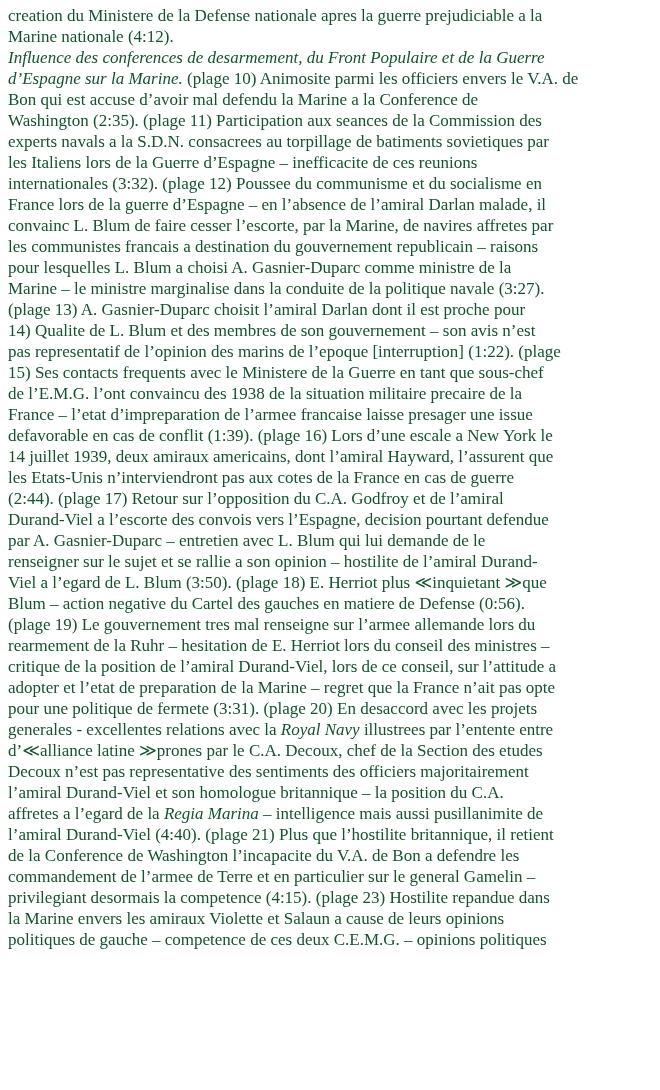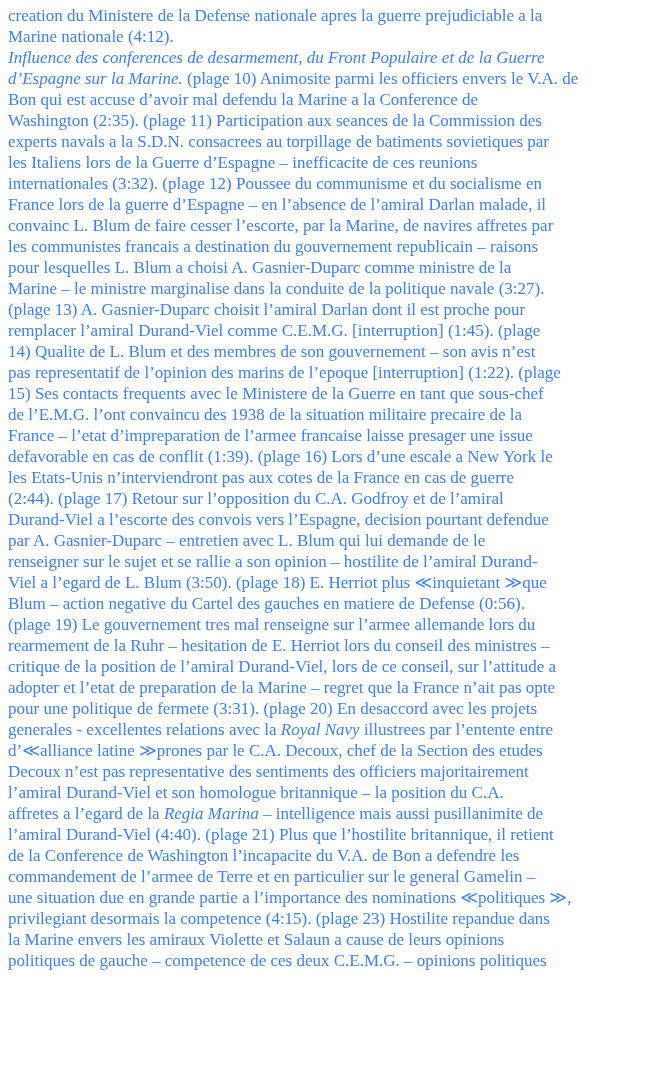--- a/index.html
+++ b/index.html
@@ -13,21 +13,21 @@
     overflow: hidden;
   }
   .page {
     box-sizing: border-box;
     width: 660px;
     height: 1090px;
     padding: 5px 6px 0 8px;
     font-family: "Liberation Serif", "DejaVu Serif", serif;
     font-size: 17px;
     line-height: 21px;
-    color: #3b82f6;
+    color: #14532d;
     background: #ffffff;
   }
   .line {
     white-space: nowrap;
   }
   .line em {
     font-style: italic;
     text-align: right;
   }
 </style>
@@ -44,45 +44,44 @@
       <div class="line"><span>Washington (2:35). (plage 11) Participation aux seances de la Commission des</span></div>
       <div class="line"><span>experts navals a la S.D.N. consacrees au torpillage de batiments sovietiques par</span></div>
       <div class="line"><span>les Italiens lors de la Guerre d’Espagne – inefficacite de ces reunions</span></div>
       <div class="line"><span>internationales (3:32). (plage 12) Poussee du communisme et du socialisme en</span></div>
       <div class="line"><span>France lors de la guerre d’Espagne – en l’absence de l’amiral Darlan malade, il</span></div>
       <div class="line"><span>convainc L. Blum de faire cesser l’escorte, par la Marine, de navires affretes par</span></div>
       <div class="line"><span>les communistes francais a destination du gouvernement republicain – raisons</span></div>
       <div class="line"><span>pour lesquelles L. Blum a choisi A. Gasnier-Duparc comme ministre de la</span></div>
       <div class="line"><span>Marine – le ministre marginalise dans la conduite de la politique navale (3:27).</span></div>
       <div class="line"><span>(plage 13) A. Gasnier-Duparc choisit l’amiral Darlan dont il est proche pour</span></div>
-      <div class="line"><span>remplacer l’amiral Durand-Viel comme C.E.M.G. [interruption] (1:45). (plage</span></div>
       <div class="line"><span>14) Qualite de L. Blum et des membres de son gouvernement – son avis n’est</span></div>
       <div class="line"><span>pas representatif de l’opinion des marins de l’epoque [interruption] (1:22). (plage</span></div>
       <div class="line"><span>15) Ses contacts frequents avec le Ministere de la Guerre en tant que sous-chef</span></div>
       <div class="line"><span>de l’E.M.G. l’ont convaincu des 1938 de la situation militaire precaire de la</span></div>
       <div class="line"><span>France – l’etat d’impreparation de l’armee francaise laisse presager une issue</span></div>
       <div class="line"><span>defavorable en cas de conflit (1:39). (plage 16) Lors d’une escale a New York le</span></div>
+      <div class="line"><span>14 juillet 1939, deux amiraux americains, dont l’amiral Hayward, l’assurent que</span></div>
       <div class="line"><span>les Etats-Unis n’interviendront pas aux cotes de la France en cas de guerre</span></div>
       <div class="line"><span>(2:44). (plage 17) Retour sur l’opposition du C.A. Godfroy et de l’amiral</span></div>
       <div class="line"><span>Durand-Viel a l’escorte des convois vers l’Espagne, decision pourtant defendue</span></div>
       <div class="line"><span>par A. Gasnier-Duparc – entretien avec L. Blum qui lui demande de le</span></div>
       <div class="line"><span>renseigner sur le sujet et se rallie a son opinion – hostilite de l’amiral Durand-</span></div>
       <div class="line"><span>Viel a l’egard de L. Blum (3:50). (plage 18) E. Herriot plus ≪inquietant ≫que</span></div>
       <div class="line"><span>Blum – action negative du Cartel des gauches en matiere de Defense (0:56).</span></div>
       <div class="line"><span>(plage 19) Le gouvernement tres mal renseigne sur l’armee allemande lors du</span></div>
       <div class="line"><span>rearmement de la Ruhr – hesitation de E. Herriot lors du conseil des ministres –</span></div>
       <div class="line"><span>critique de la position de l’amiral Durand-Viel, lors de ce conseil, sur l’attitude a</span></div>
       <div class="line"><span>adopter et l’etat de preparation de la Marine – regret que la France n’ait pas opte</span></div>
       <div class="line"><span>pour une politique de fermete (3:31). (plage 20) En desaccord avec les projets</span></div>
       <div class="line"><span>generales - excellentes relations avec la </span><em>Royal Navy</em><span> illustrees par l’entente entre</span></div>
       <div class="line"><span>d’≪alliance latine ≫prones par le C.A. Decoux, chef de la Section des etudes</span></div>
       <div class="line"><span>Decoux n’est pas representative des sentiments des officiers majoritairement</span></div>
       <div class="line"><span>l’amiral Durand-Viel et son homologue britannique – la position du C.A.</span></div>
       <div class="line"><span>affretes a l’egard de la </span><em>Regia Marina</em><span> – intelligence mais aussi pusillanimite de</span></div>
       <div class="line"><span>l’amiral Durand-Viel (4:40). (plage 21) Plus que l’hostilite britannique, il retient</span></div>
       <div class="line"><span>de la Conference de Washington l’incapacite du V.A. de Bon a defendre les</span></div>
       <div class="line"><span>commandement de l’armee de Terre et en particulier sur le general Gamelin –</span></div>
-      <div class="line"><span>une situation due en grande partie a l’importance des nominations ≪politiques ≫,</span></div>
       <div class="line"><span>privilegiant desormais la competence (4:15). (plage 23) Hostilite repandue dans</span></div>
       <div class="line"><span>la Marine envers les amiraux Violette et Salaun a cause de leurs opinions</span></div>
       <div class="line"><span>politiques de gauche – competence de ces deux C.E.M.G. – opinions politiques</span></div>
     </div>
 </div>
 
 </body></html>

